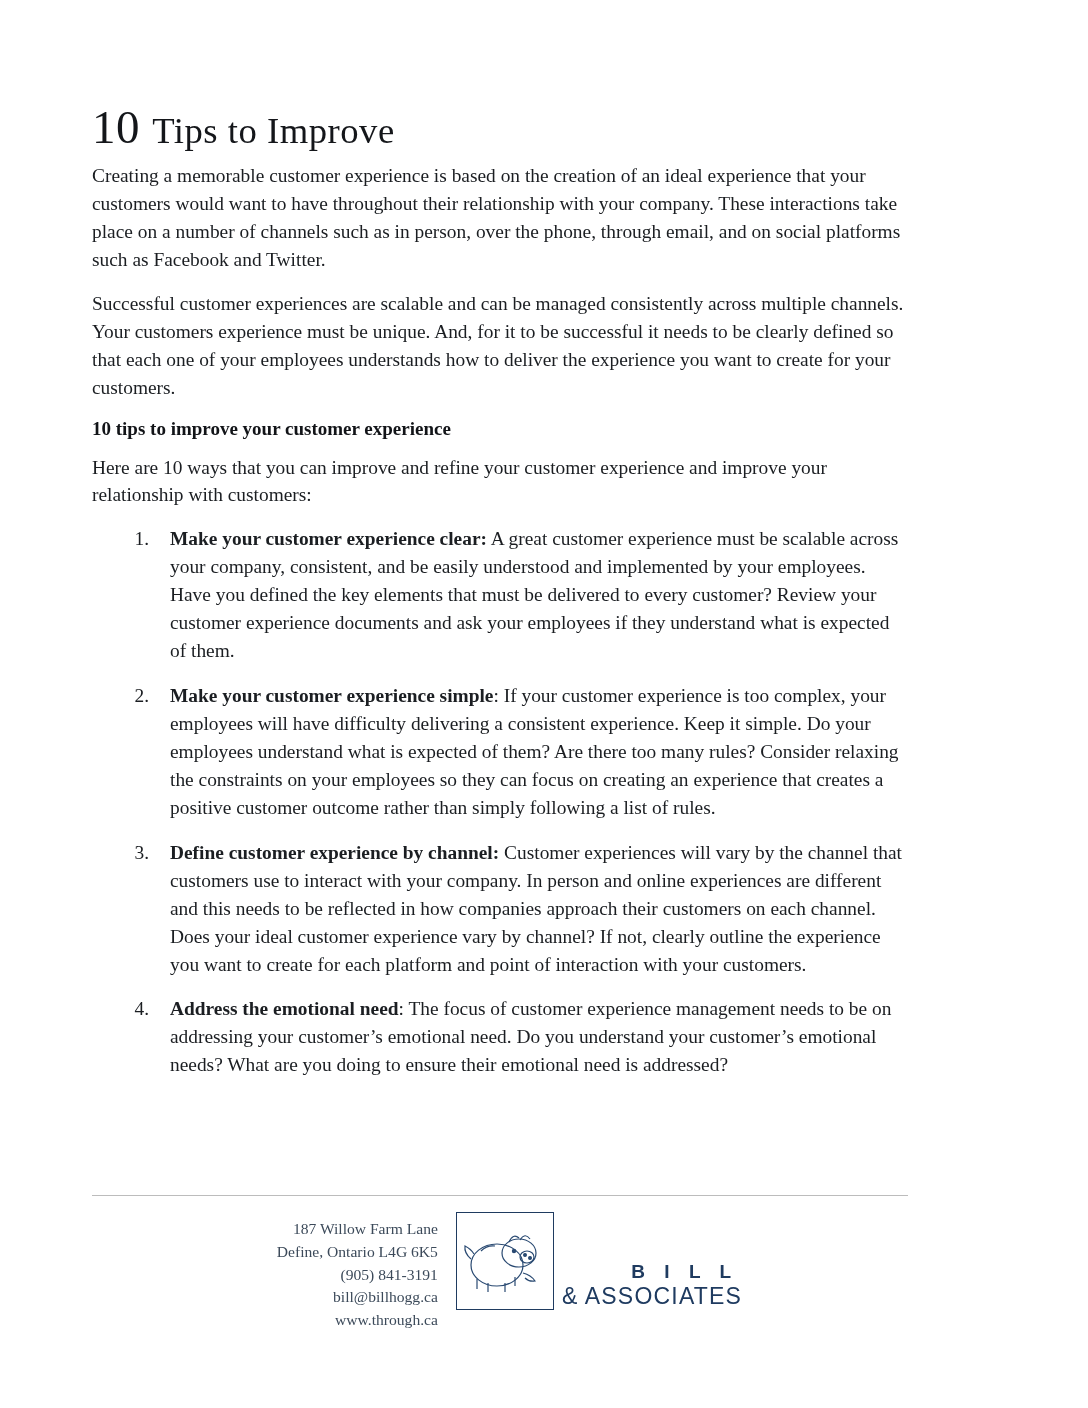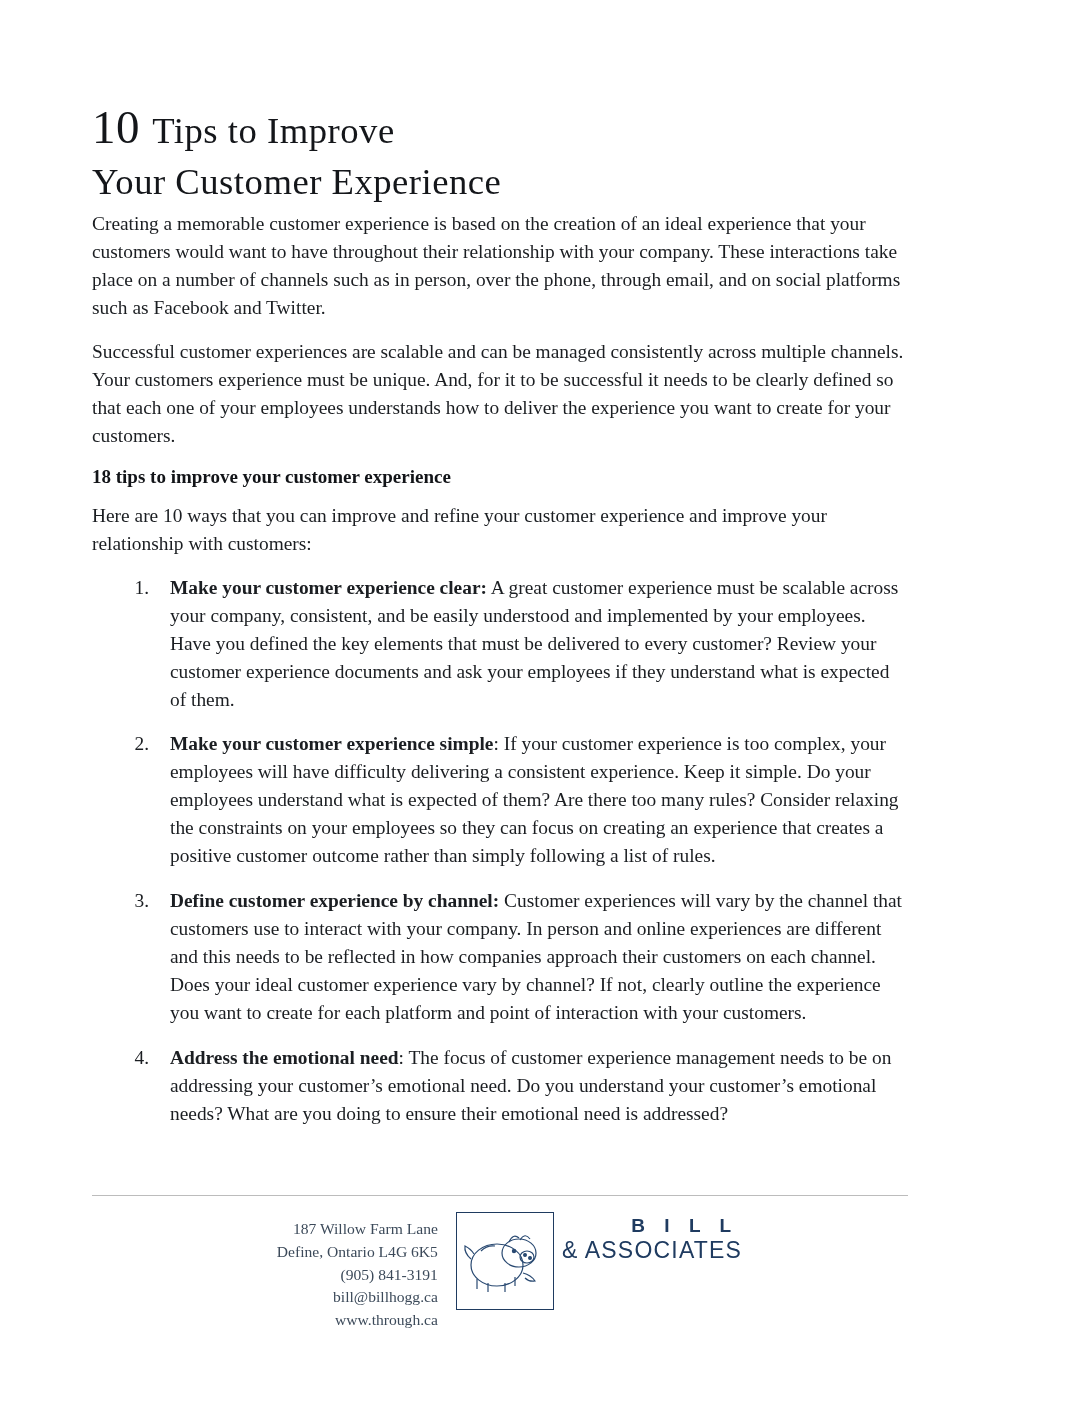--- a/index.html
+++ b/index.html
@@ -99,21 +99,21 @@
     text-align: right;
     font-size: 15.6px;
     line-height: 1.46;
     color: #3c4a5a;
     padding-top: 6px;
     min-width: 180px;
   }
   .addr div { white-space: nowrap; }
   .logo-block {
     display: flex;
-    align-items: flex-start;
+    align-items: flex-end;
     gap: 8px;
   }
   .pig {
     width: 96px;
     height: 96px;
     border: 1px solid #1f3b60;
     position: relative;
     background: #ffffff;
     flex: 0 0 auto;
   }
@@ -149,28 +149,27 @@
     margin-top: 2px;
   }
 </style>
 </head>
 <body>
 
 <div class="page">
 
   <h1 class="title">
     <span class="line"><span>10 </span><span class="smallcap">Tips to Improve</span></span>
-    <span class="line smallcap">Your Customer Experience</span>
   </h1>
 
 
   <p class="body">Creating a memorable customer experience is based on the creation of an ideal experience that your customers would want to have throughout their relationship with your company. These interactions take place on a number of channels such as in person, over the phone, through email, and on social platforms such as Facebook and Twitter.</p>
   <p class="body">Successful customer experiences are scalable and can be managed consistently across multiple channels. Your customers experience must be unique. And, for it to be successful it needs to be clearly defined so that each one of your employees understands how to deliver the experience you want to create for your customers.</p>
 
-  <p class="subhead">18 tips to improve your customer experience</p>
+  <p class="subhead">10 tips to improve your customer experience</p>
   <p class="body">Here are 10 ways that you can improve and refine your customer experience and improve your relationship with customers:</p>
 
   <ol class="tips">
     <li><span class="tip-lead">Make your customer experience clear:</span><span> A great customer experience must be scalable across your company, consistent, and be easily understood and implemented by your employees. Have you defined the key elements that must be delivered to every customer? Review your customer experience documents and ask your employees if they understand what is expected of them.</span></li>
     <li><span class="tip-lead">Make your customer experience simple</span><span>: If your customer experience is too complex, your employees will have difficulty delivering a consistent experience. Keep it simple. Do your employees understand what is expected of them? Are there too many rules? Consider relaxing the constraints on your employees so they can focus on creating an experience that creates a positive customer outcome rather than simply following a list of rules.</span></li>
     <li><span class="tip-lead">Define customer experience by channel:</span><span> Customer experiences will vary by the channel that customers use to interact with your company. In person and online experiences are different and this needs to be reflected in how companies approach their customers on each channel.  Does your ideal customer experience vary by channel? If not, clearly outline the experience you want to create for each platform and point of interaction with your customers.</span></li>
     <li><span class="tip-lead">Address the emotional need</span><span>: The focus of customer experience management needs to be on addressing your customer’s emotional need. Do you understand your customer’s emotional needs? What are you doing to ensure their emotional need is addressed?</span></li>
   </ol>
 
   <div class="footer">

